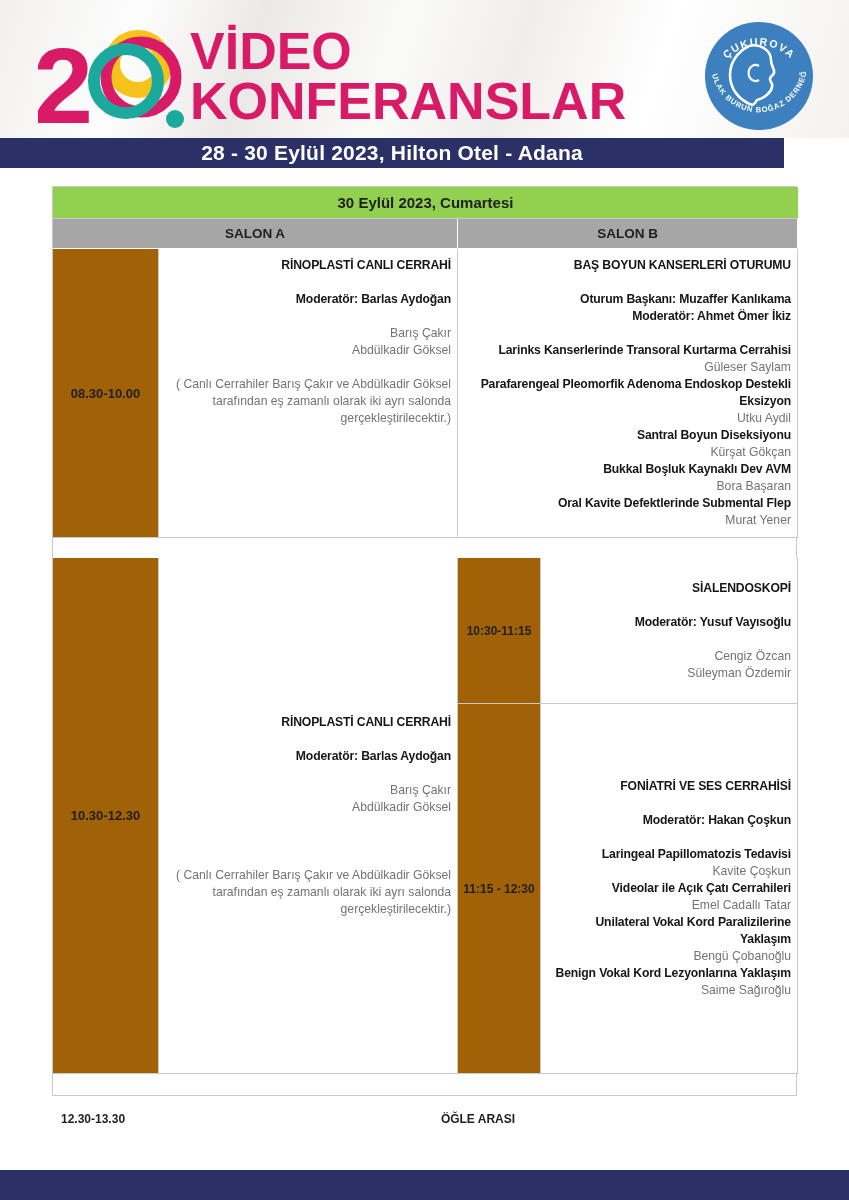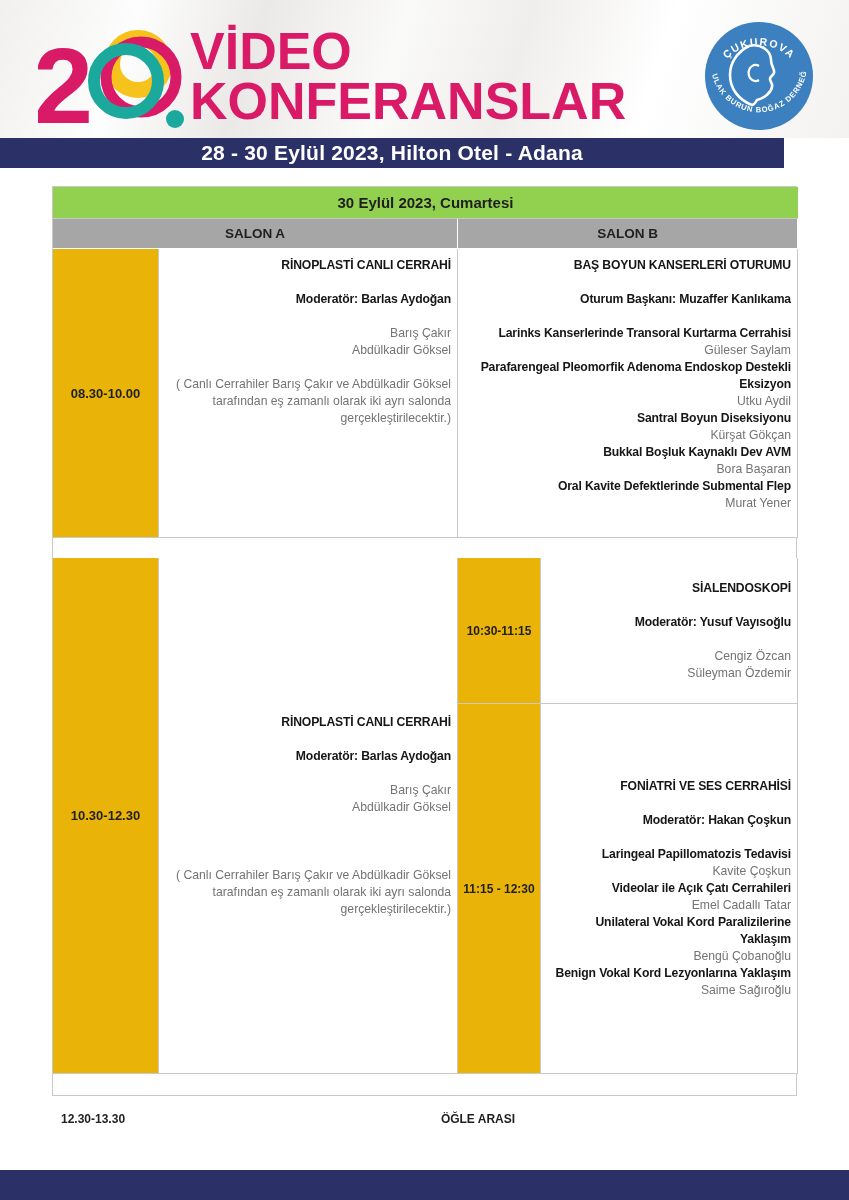--- a/index.html
+++ b/index.html
@@ -32,21 +32,21 @@
     border:1px solid var(--border,#c9c9c9);box-sizing:border-box;
     color:var(--textDark,#1f1f1f);
   }
   .cell{border-right:1px solid var(--border,#c9c9c9);border-bottom:1px solid var(--border,#c9c9c9);box-sizing:border-box;min-width:0;min-height:0;}
   .day{grid-column:1/-1;grid-row:1;background:var(--green,#92d050);
        display:flex;align-items:center;justify-content:center;font-weight:bold;font-size:15px;border-right:none;}
   .salonhdr{background:var(--grayHeader,#a6a6a6);display:flex;align-items:center;justify-content:center;
        font-weight:bold;font-size:13.5px;border-color:#ffffff;}
   .salonhdr.a{grid-column:1/3;grid-row:2;}
   .salonhdr.b{grid-column:3/-1;grid-row:2;}
-  .time{display:flex;align-items:center;justify-content:center;font-weight:bold;font-size:13px;white-space:nowrap;background:#eab308;}
+  .time{display:flex;align-items:center;justify-content:center;font-weight:bold;font-size:13px;white-space:nowrap;background:#a16207;}
   .time.small{font-size:12px;}
   .r1t{grid-column:1;grid-row:3;}
   .r1a{grid-column:2;grid-row:3;}
   .r1b{grid-column:3/-1;grid-row:3;}
   .bk1t{grid-column:1;grid-row:4;}
   .bk1l{grid-column:2/-1;grid-row:4;}
   .r2t{grid-column:1;grid-row:5/7;}
   .r2a{grid-column:2;grid-row:5/7;}
   .s1t{grid-column:3;grid-row:5;}
   .s1c{grid-column:4;grid-row:5;}
@@ -124,20 +124,21 @@
         <div class="line">&nbsp;</div>
         <div class="line">Barış Çakır</div>
         <div class="line">Abdülkadir Göksel</div>
         <div class="line">&nbsp;</div>
         <div class="line">( Canlı Cerrahiler  Barış Çakır ve Abdülkadir Göksel tarafından eş zamanlı olarak iki ayrı salonda  gerçekleştirilecektir.)</div>
       </div>
     <div class="cell content top r1b">
         <div class="line b">BAŞ BOYUN KANSERLERİ OTURUMU</div>
         <div class="line">&nbsp;</div>
         <div class="line b">Oturum Başkanı: Muzaffer Kanlıkama</div>
+        <div class="line b">Moderatör: Ahmet Ömer İkiz</div>
         <div class="line">&nbsp;</div>
         <div class="line b">Larinks Kanserlerinde Transoral Kurtarma Cerrahisi</div>
         <div class="line">Güleser Saylam</div>
         <div class="line b">Parafarengeal Pleomorfik Adenoma Endoskop Destekli Eksizyon</div>
         <div class="line">Utku Aydil</div>
         <div class="line b">Santral Boyun Diseksiyonu</div>
         <div class="line">Kürşat Gökçan</div>
         <div class="line b">Bukkal Boşluk Kaynaklı Dev AVM</div>
         <div class="line">Bora Başaran</div>
         <div class="line b">Oral Kavite Defektlerinde Submental Flep</div>

